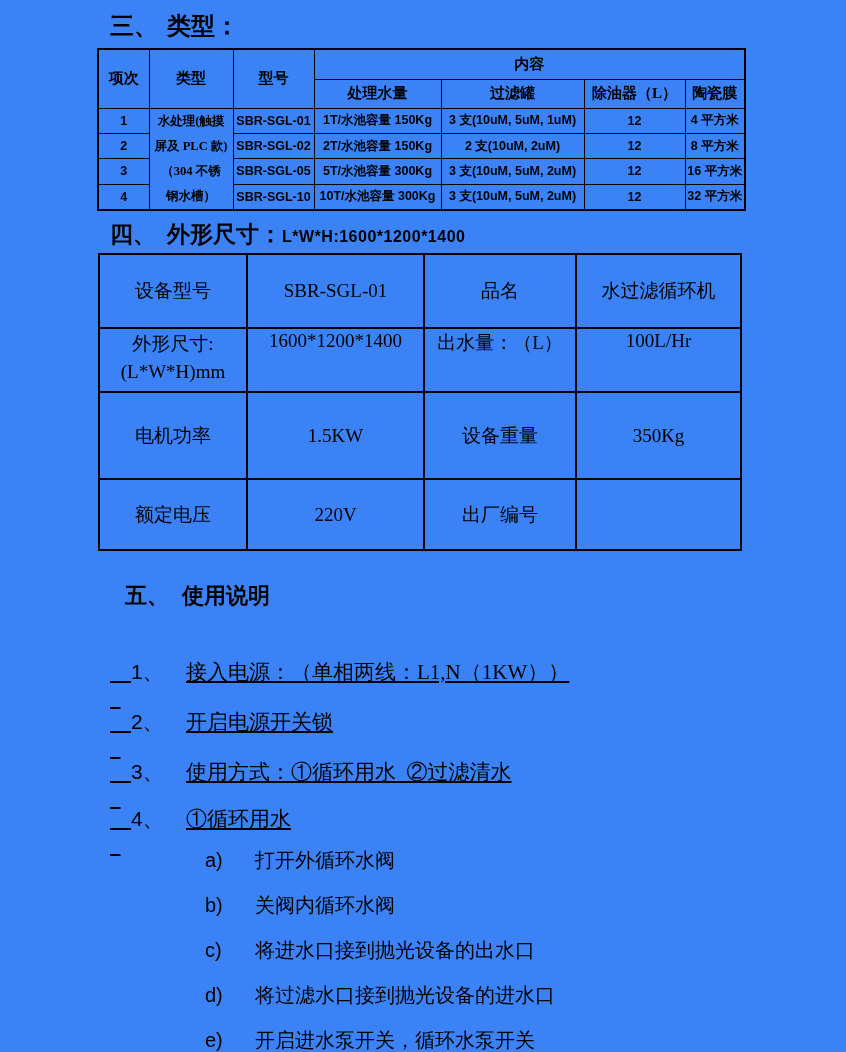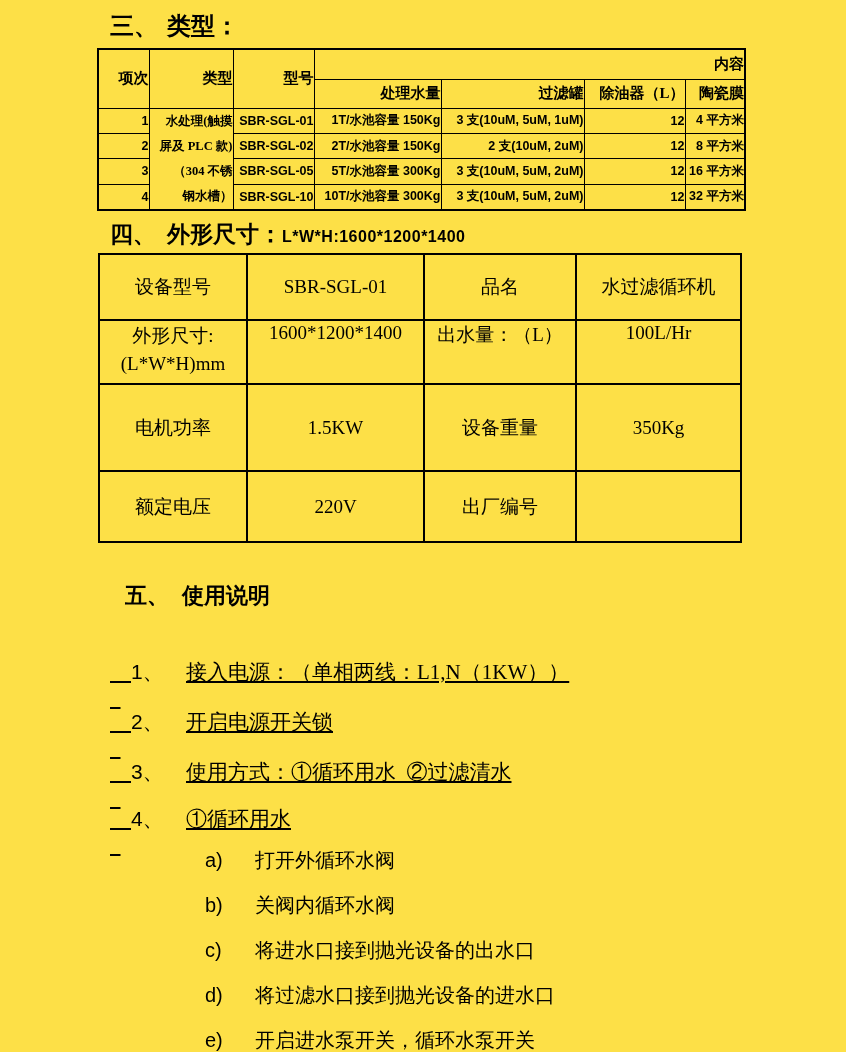--- a/index.html
+++ b/index.html
@@ -1,21 +1,21 @@
 <!DOCTYPE html>
 <html><head>
 <meta charset="utf-8">
 <style>
   * { box-sizing: border-box; }
   html, body { margin: 0; padding: 0; background: #e8e8e8; }
   .page {
     position: relative;
     width: 846px; height: 1052px;
     margin: 0 auto;
-    background: #fde047;
+    background: #3b82f6;
     color: #000000;
     font-family: "Liberation Serif", serif;
     overflow: hidden;
   }
 
   
   .heading { position: absolute; font-weight: bold; white-space: nowrap; }
   .heading .h-num { display: inline-block; width: 57px; }
   #h3 { left: 110px; top: 10px; font-size: 24px; }
   #h4 { left: 110px; top: 219px; font-size: 23px; }
@@ -23,21 +23,21 @@
   #h5 { left: 125px; top: 581px; font-size: 22px; }
 
   
   .t1 {
     position: absolute; left: 97px; top: 48px;
     border-collapse: collapse; table-layout: fixed;
     border: 2px solid #000;
   }
   .t1 td {
     border: 1px solid #000;
-    text-align: right; vertical-align: middle;
+    text-align: center; vertical-align: middle;
     padding: 0; overflow: hidden;
   }
   .t1 .hd { font-size: 15px; font-weight: 600; }
   .t1 tr.hr1 td { height: 30px; }
   .t1 tr.hr2 td { height: 29px; }
   .t1 tr.dr td { height: 25px; }
   .t1 .val {
     font-family: "Liberation Sans", sans-serif;
     font-weight: 700; font-size: 12.5px;
   }
@@ -50,21 +50,21 @@
   .t2 {
     position: absolute; left: 98px; top: 253px;
     border-collapse: collapse; table-layout: fixed;
     border: 2px solid #000;
   }
   .t2 td {
     border: 2px solid #000;
     text-align: center; vertical-align: middle;
     font-size: 19px; padding: 0;
   }
-  .t2 tr.r1 td { height: 66px; }
+  .t2 tr.r1 td { height: 74px; }
   .t2 tr.r2 td { height: 64px; vertical-align: top; padding-top: 1px; }
   .t2 tr.r3 td { height: 87px; }
   .t2 tr.r4 td { height: 71px; }
   .t2 .ml { white-space: pre-line; line-height: 1.45; }
 
   
   .item { position: absolute; left: 110px; font-size: 21px; white-space: pre-wrap; text-decoration: underline; }
   .item .i-num {
     display: inline-block; width: 55px;
     font-family: "Liberation Sans", sans-serif;

